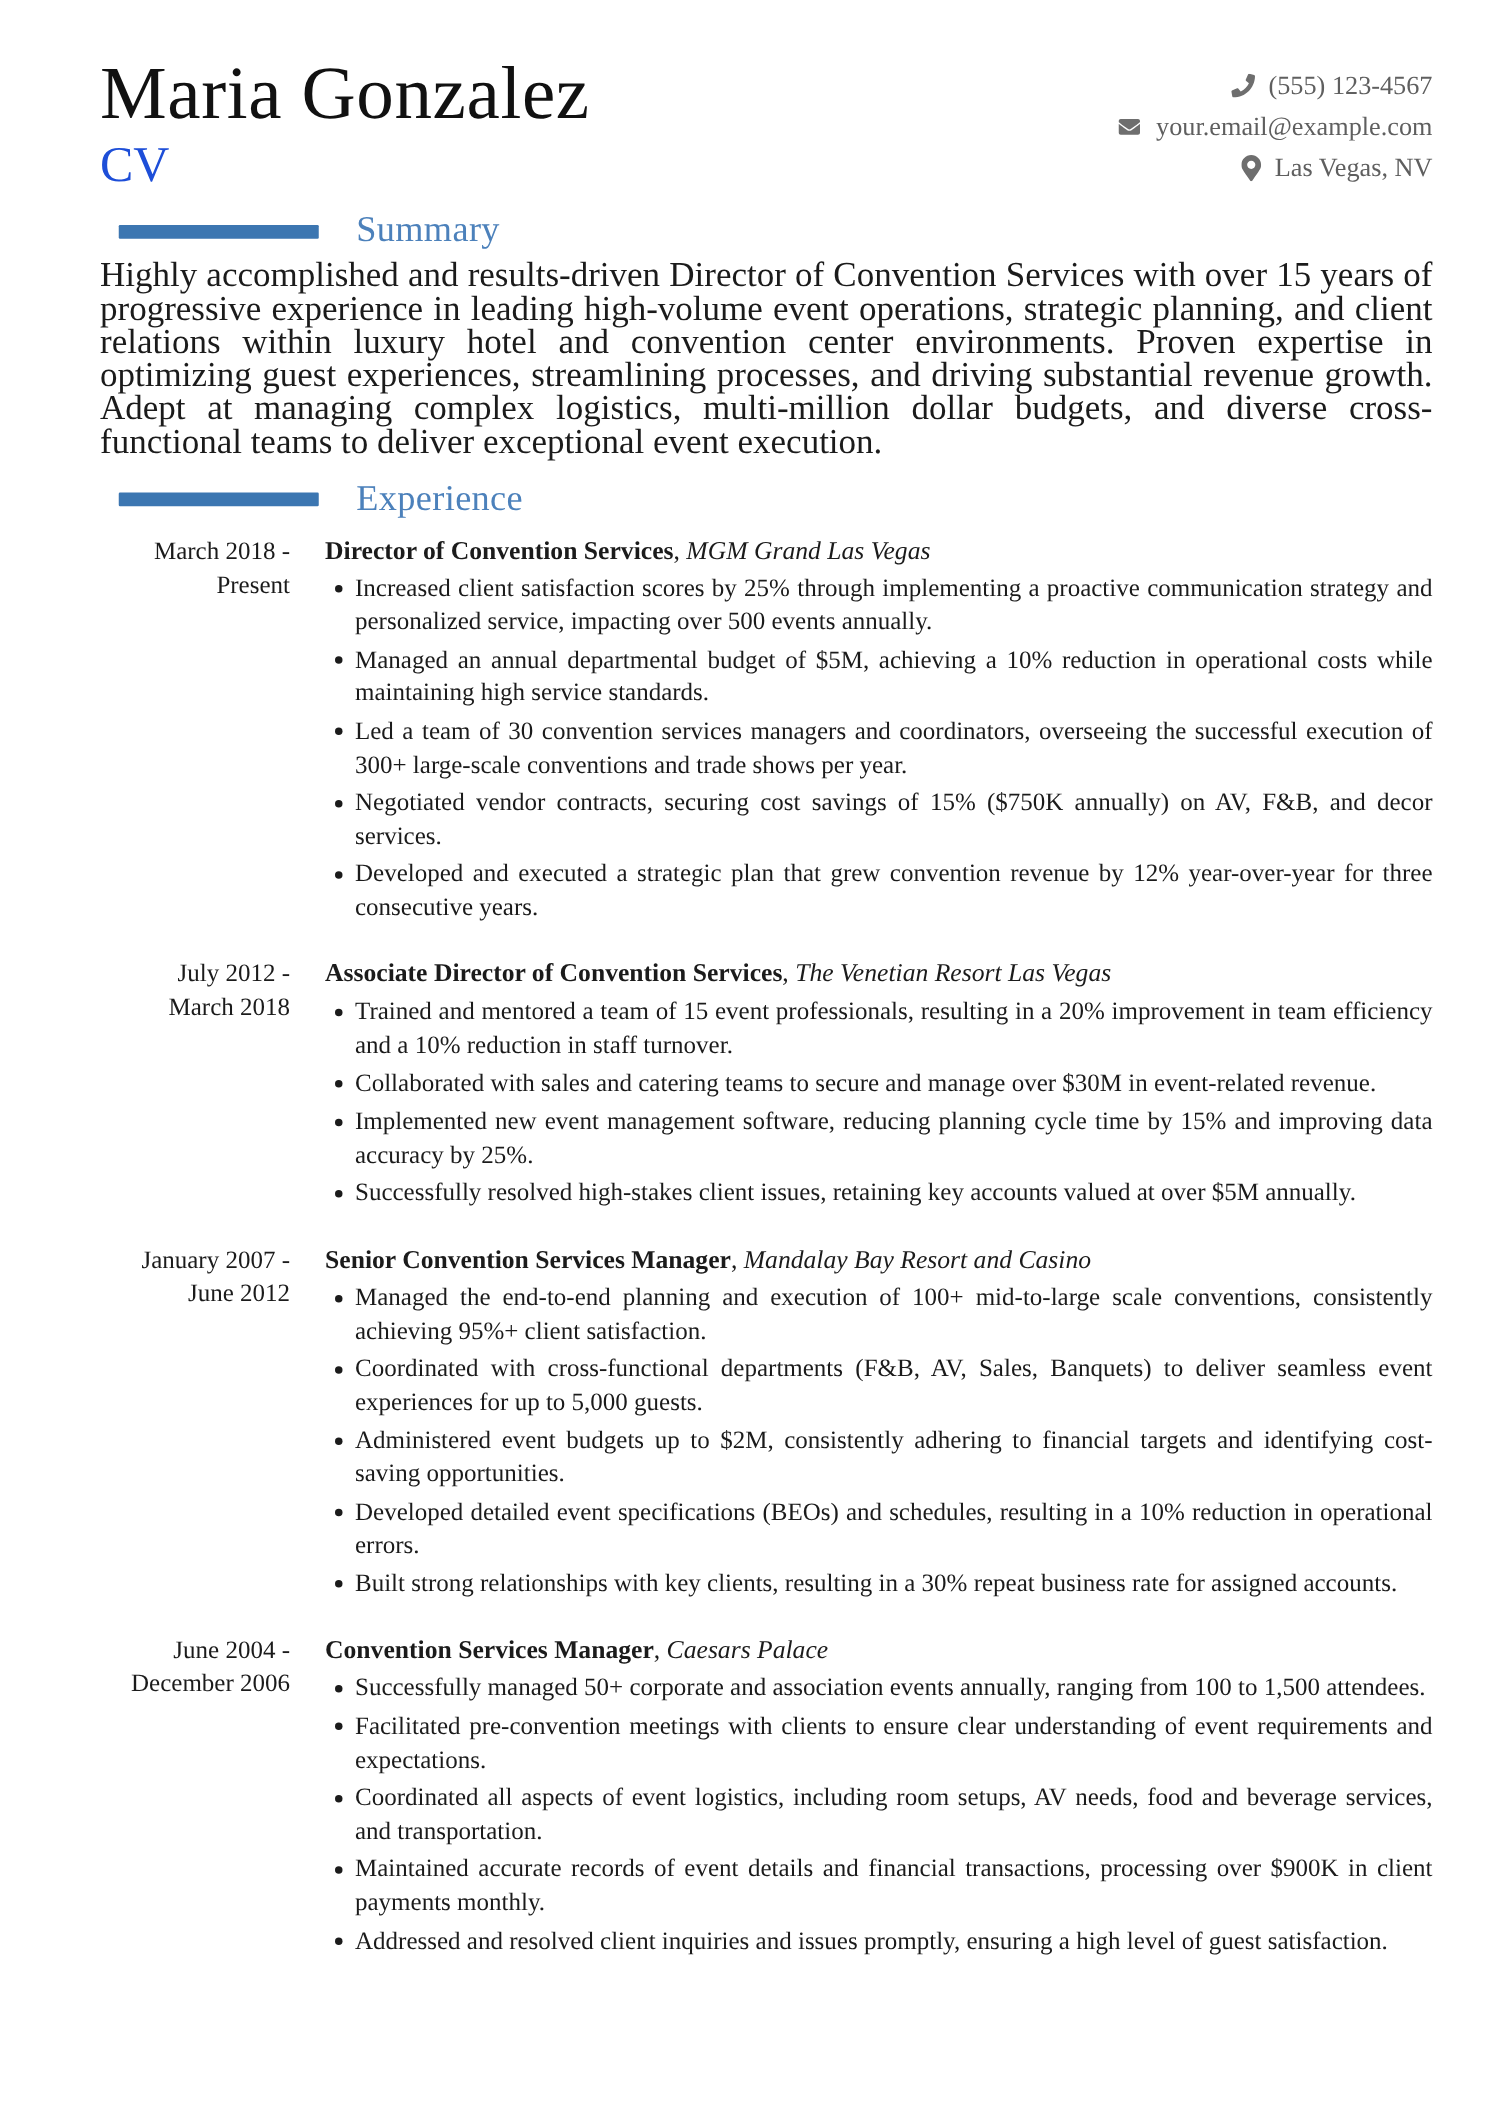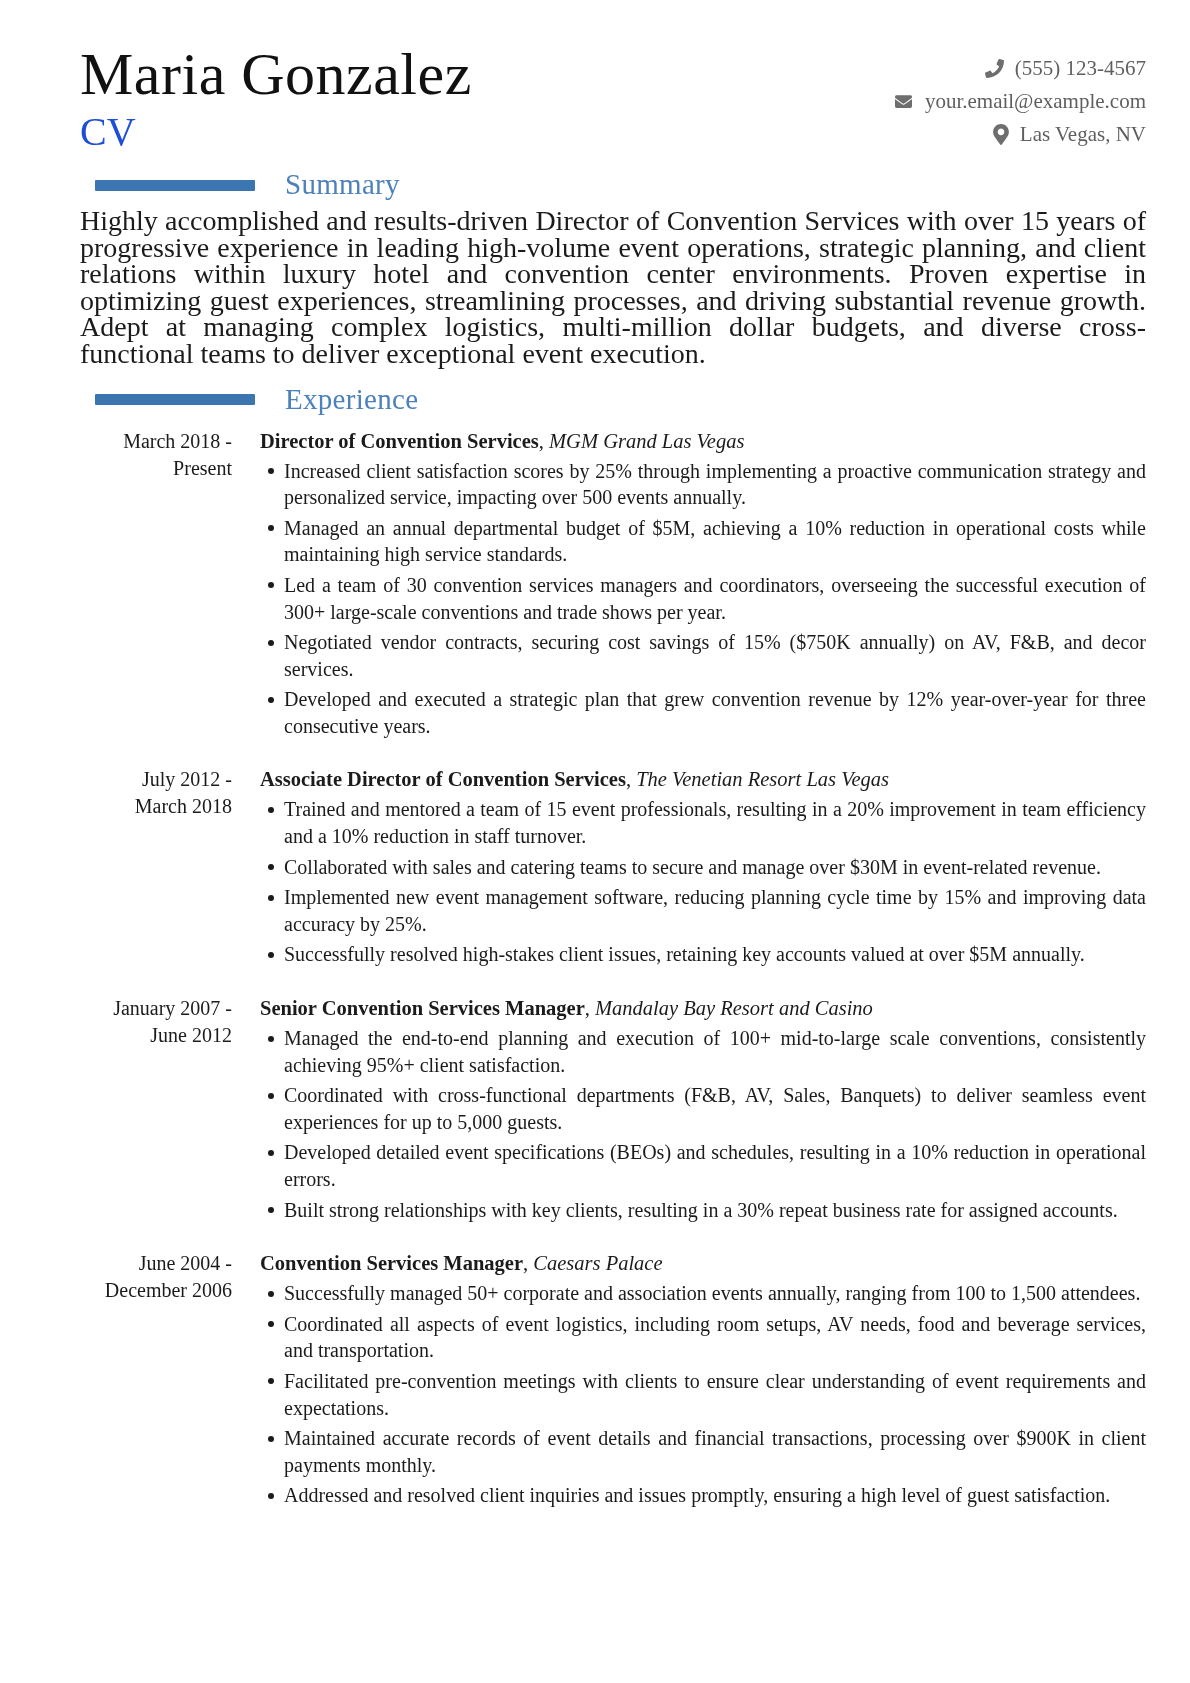--- a/index.html
+++ b/index.html
@@ -158,39 +158,40 @@
       <div>January 2007 -</div>
       <div>June 2012</div>
     </div>
     <div class="job-content">
       <div class="job-title-line">
         <span class="job-title">Senior Convention Services Manager</span><span>, </span><span class="job-company">Mandalay Bay Resort and Casino</span>
       </div>
       <ul class="bullets">
             <li>Managed the end-to-end planning and execution of 100+ mid-to-large scale conventions, consistently achieving 95%+ client satisfaction.</li>
             <li>Coordinated with cross-functional departments (F&amp;B, AV, Sales, Banquets) to deliver seamless event experiences for up to 5,000 guests.</li>
+            <li>Administered event budgets up to $2M, consistently adhering to financial targets and identifying cost-saving opportunities.</li>
             <li>Developed detailed event specifications (BEOs) and schedules, resulting in a 10% reduction in operational errors.</li>
             <li>Built strong relationships with key clients, resulting in a 30% repeat business rate for assigned accounts.</li>
           </ul>
     </div>
   </div>
 
   <div class="job">
     <div class="job-dates">
       <div>June 2004 -</div>
       <div>December 2006</div>
     </div>
     <div class="job-content">
       <div class="job-title-line">
         <span class="job-title">Convention Services Manager</span><span>, </span><span class="job-company">Caesars Palace</span>
       </div>
       <ul class="bullets">
             <li>Successfully managed 50+ corporate and association events annually, ranging from 100 to 1,500 attendees.</li>
+            <li>Facilitated pre-convention meetings with clients to ensure clear understanding of event requirements and expectations.</li>
             <li>Coordinated all aspects of event logistics, including room setups, AV needs, food and beverage services, and transportation.</li>
-            <li>Facilitated pre-convention meetings with clients to ensure clear understanding of event requirements and expectations.</li>
             <li>Maintained accurate records of event details and financial transactions, processing over $900K in client payments monthly.</li>
             <li>Addressed and resolved client inquiries and issues promptly, ensuring a high level of guest satisfaction.</li>
           </ul>
     </div>
   </div>
 </div>
 
 </div>
 
 </body></html>

